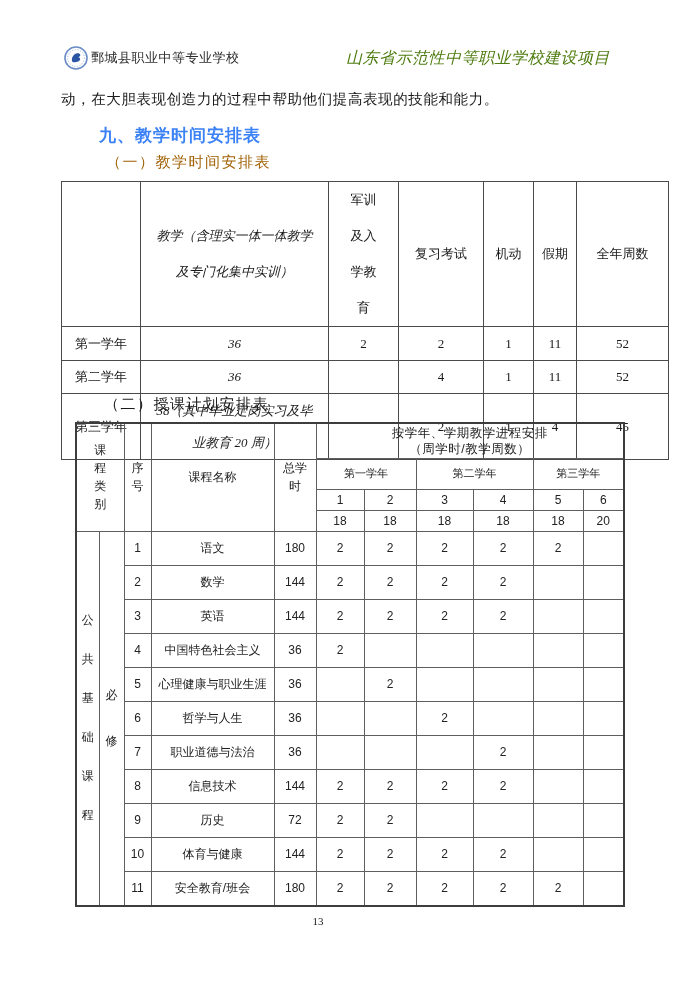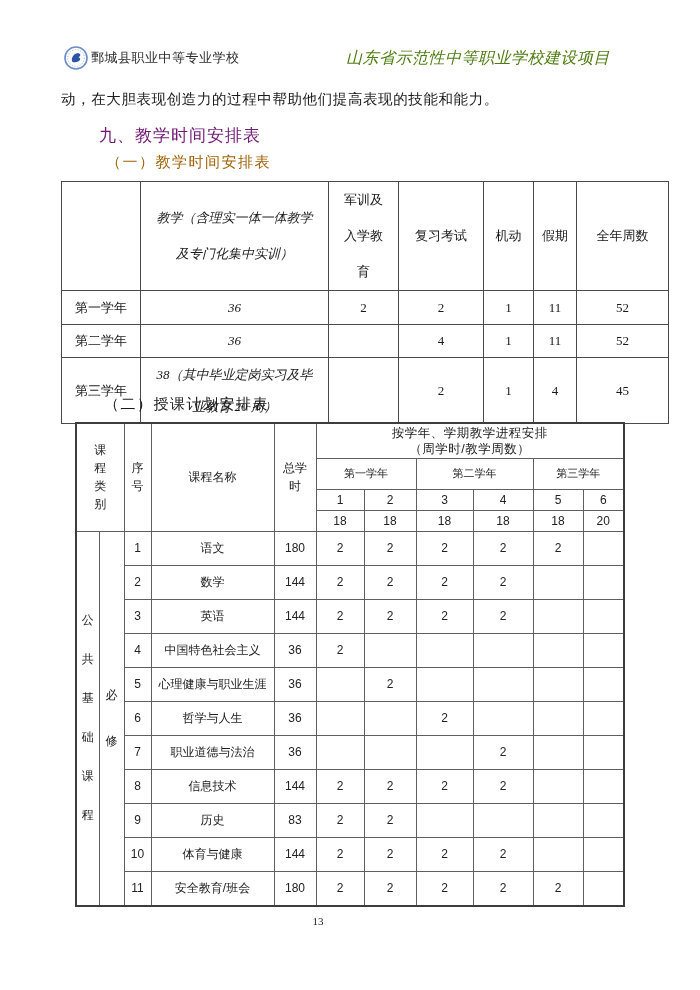--- a/index.html
+++ b/index.html
@@ -11,37 +11,37 @@
 
   
   .page-header{top:44px;left:64px;width:546px;height:28px;display:flex;align-items:center;}
   .logo{width:24px;height:24px;flex:0 0 24px;margin-right:3px;}
   .school-name{font-size:13px;color:#2b2b2b;letter-spacing:0.5px;}
   .header-spacer{flex:1;}
   .project-name{font-size:16px;color:#4d7c0f;letter-spacing:0.5px;font-style:italic;}
 
   
   .intro{top:90px;left:61px;width:600px;font-size:14.5px;letter-spacing:0.6px;color:#1a1a1a;}
-  .sec-h{top:124px;left:99px;font-family:"Liberation Sans",sans-serif;font-size:17px;font-weight:normal;color:#701a75;letter-spacing:1px;text-align:right;}
+  .sec-h{top:124px;left:99px;font-family:"Liberation Sans",sans-serif;font-size:17px;font-weight:bold;color:#3b82f6;letter-spacing:1px;text-align:right;}
   .sub-h1{top:153px;left:106px;font-size:15px;color:#a16207;letter-spacing:1.5px;}
   .sub-h2{top:395px;left:104px;font-size:15px;color:#1a1a1a;letter-spacing:1.5px;}
   .page-num{top:915px;left:0;width:636px;text-align:center;font-size:11px;color:#222;}
 
   
   table{border-collapse:collapse;table-layout:fixed;}
   .t1{top:181px;left:61px;}
   .t1 th,.t1 td{
     border:1px solid #4a4a4a;text-align:center;vertical-align:middle;
     font-weight:normal;font-size:13px;padding:0 1px;color:#1a1a1a;
     word-break:break-all;overflow:hidden;
   }
   .t1 .hrow th{line-height:36px;height:73px;}
   .t1 td{line-height:32px;}
   .c-teach{padding:0 10px !important;font-style:italic;}
-  .c-mil{padding:0 11px !important;}
+  .c-mil{padding:0 18px !important;}
 
   
   .t2{top:422px;left:75px;border:2px solid #3d3d3d;}
   .t2 th,.t2 td{
     border:1px solid #5f5f5f;text-align:center;vertical-align:middle;
     font-family:"Liberation Sans",sans-serif;color:#222;
     word-break:break-all;overflow:hidden;padding:0 1px;
   }
   .t2 th{font-weight:normal;font-size:12px;}
   .t2 td{font-weight:normal;font-size:12px;}
@@ -259,21 +259,21 @@
     <td>2</td>
     <td>2</td>
     <td>2</td>
     <td>2</td>
     <td></td>
     <td></td>
   </tr>
   <tr class="brow">
     <td>9</td>
     <td>历史</td>
-    <td>83</td>
+    <td>72</td>
     <td>2</td>
     <td>2</td>
     <td></td>
     <td></td>
     <td></td>
     <td></td>
   </tr>
   <tr class="brow">
     <td>10</td>
     <td>体育与健康</td>

